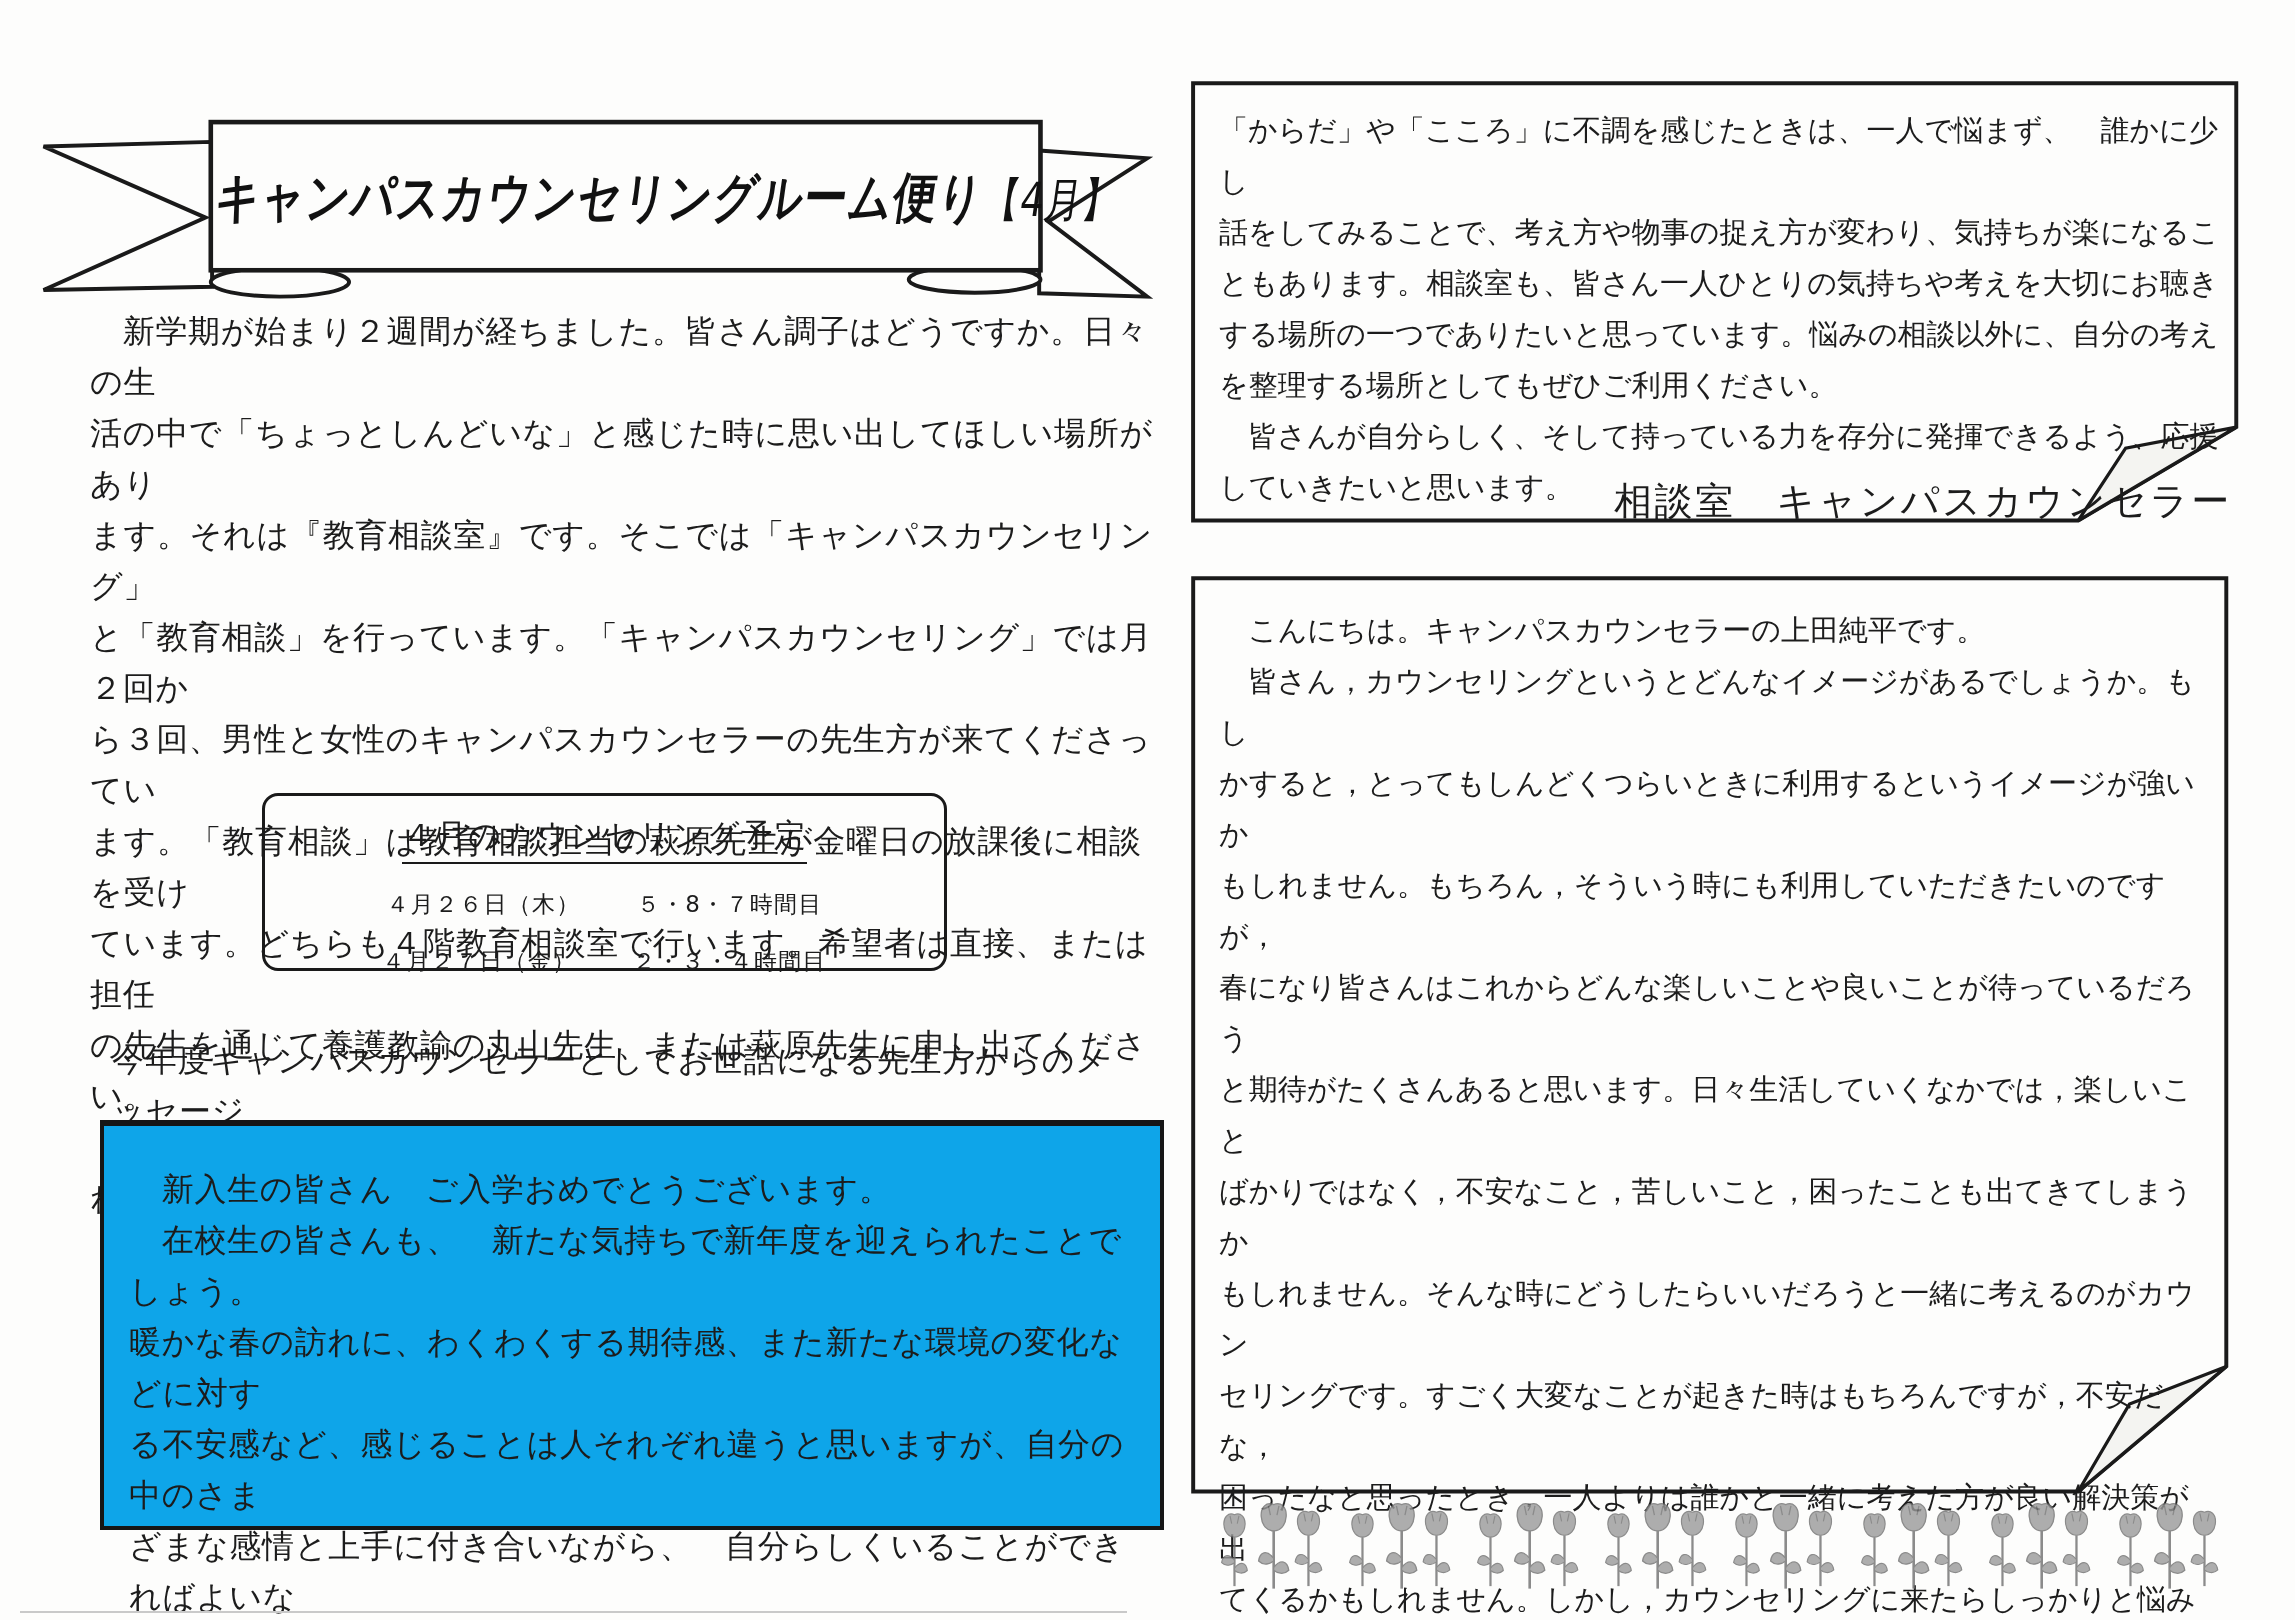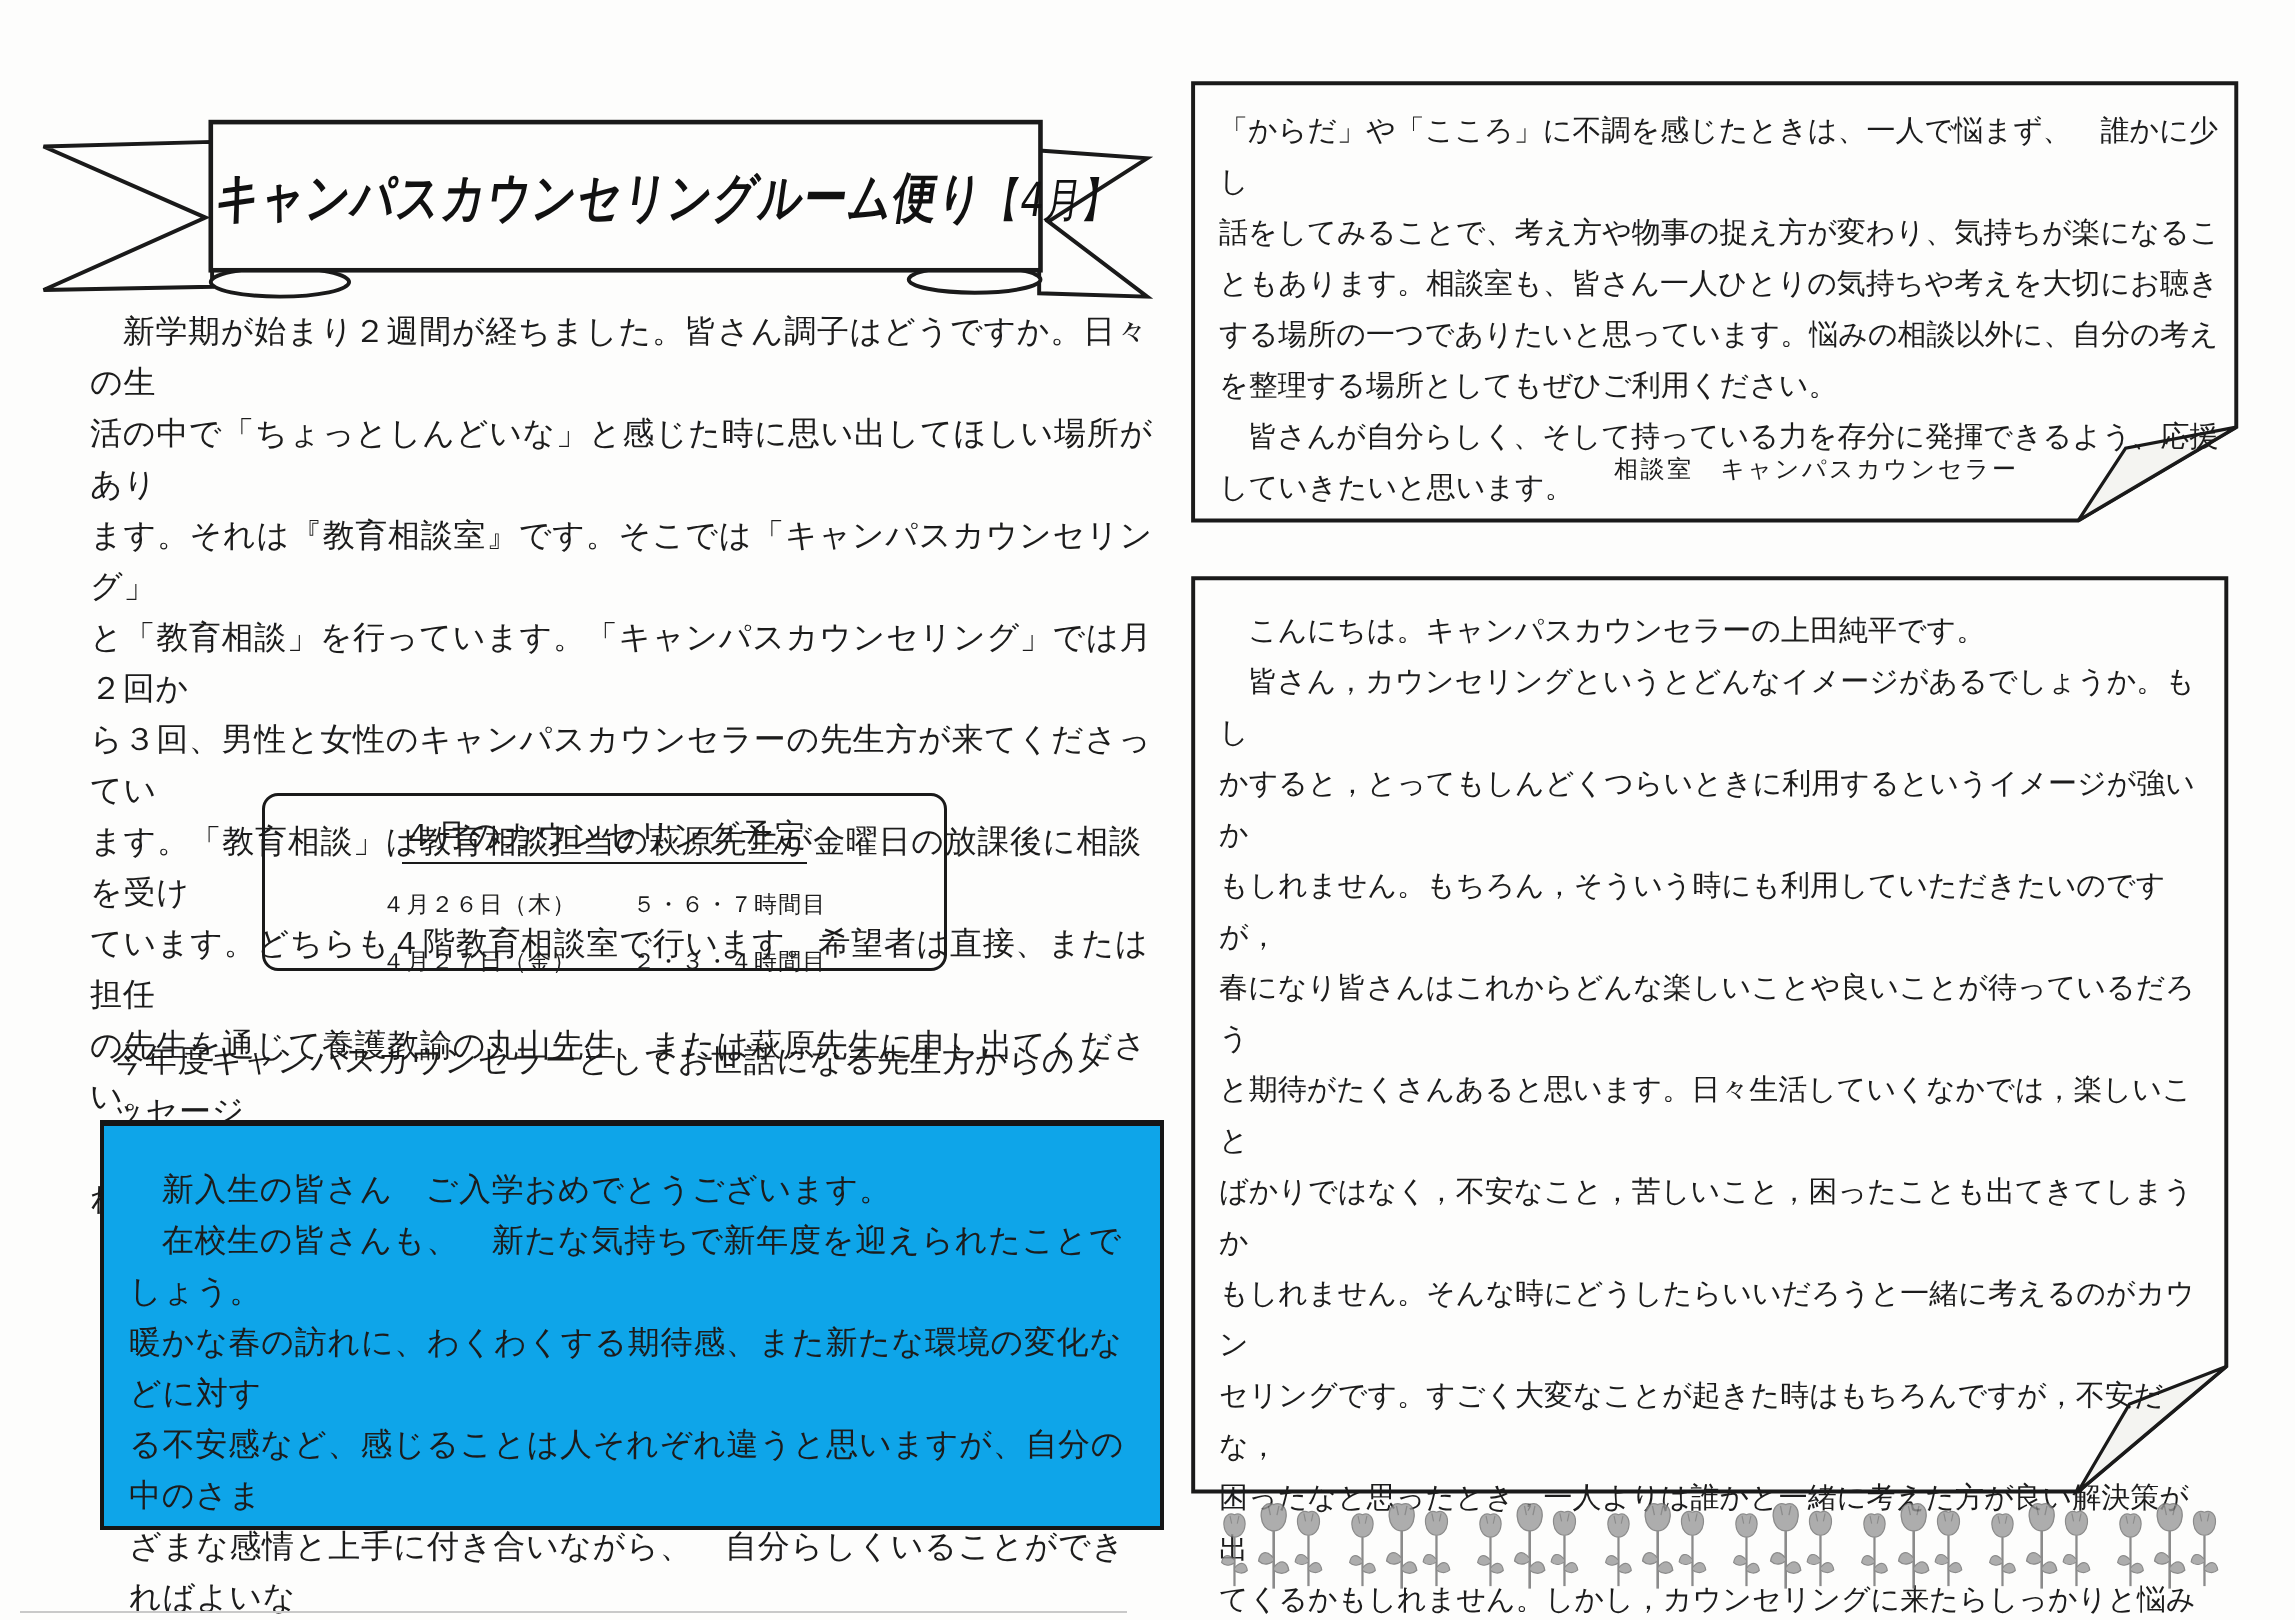--- a/index.html
+++ b/index.html
@@ -59,21 +59,21 @@
   .left-box{
     position:absolute;left:53px;top:1120px;width:1064px;height:410px;
     border:4px solid #161616;border-top-width:6px;
     box-sizing:border-box;
     background:#0ea5e9;
     margin-left:47px;
   }
   .left-box .jtext{position:absolute;left:25px;top:38px;width:1014px;}
   
   .rtext{font-size:29px;line-height:51px;letter-spacing:0;}
-  .rt-sig{position:absolute;left:1614px;top:453px;font-size:24px;letter-spacing:2.6px;}
+  .rt-sig{position:absolute;left:1614px;top:476px;font-size:38px;letter-spacing:2.6px;}
   
   .flowers{
     position:absolute;left:1219px;top:1502px;width:1008px;height:112px;
     display:flex;justify-content:space-between;align-items:flex-start;
     opacity:.8;
   }
   
   .scan-line{position:absolute;left:20px;top:1611px;width:1107px;height:2px;background:#c9c9c9;}
   svg{display:block;}
 </style>
@@ -105,21 +105,21 @@
 ます。「教育相談」は教育相談担当の萩原先生が金曜日の放課後に相談を受け
 ています。どちらも４階教育相談室で行います。希望者は直接、または担任
 の先生を通じて養護教諭の丸山先生、または萩原先生に申し出てください。
 　相談室をうまく利用して、高校生活をより良いものにしてくださいね。</div>
 
   <div class="schedule-box">
     <div class="schedule-title">４月のカウンセリング予定</div>
     <div class="schedule-rows">
       <div class="schedule-row">
         <span>４月２６日（木）</span>
-        <span>５・６・７時間目</span>
+        <span>５・8・７時間目</span>
       </div>
       <div class="schedule-row">
         <span>４月２７日（金）</span>
         <span>２・３・４時間目</span>
       </div>
     </div>
   </div>
 
   <div class="abs jtext" style="left:112px;top:1013px;width:1028px;line-height:51px;margin-top:22px;">今年度キャンパスカウンセラーとしてお世話になる先生方からのメッセージ
 を紹介します。</div>

